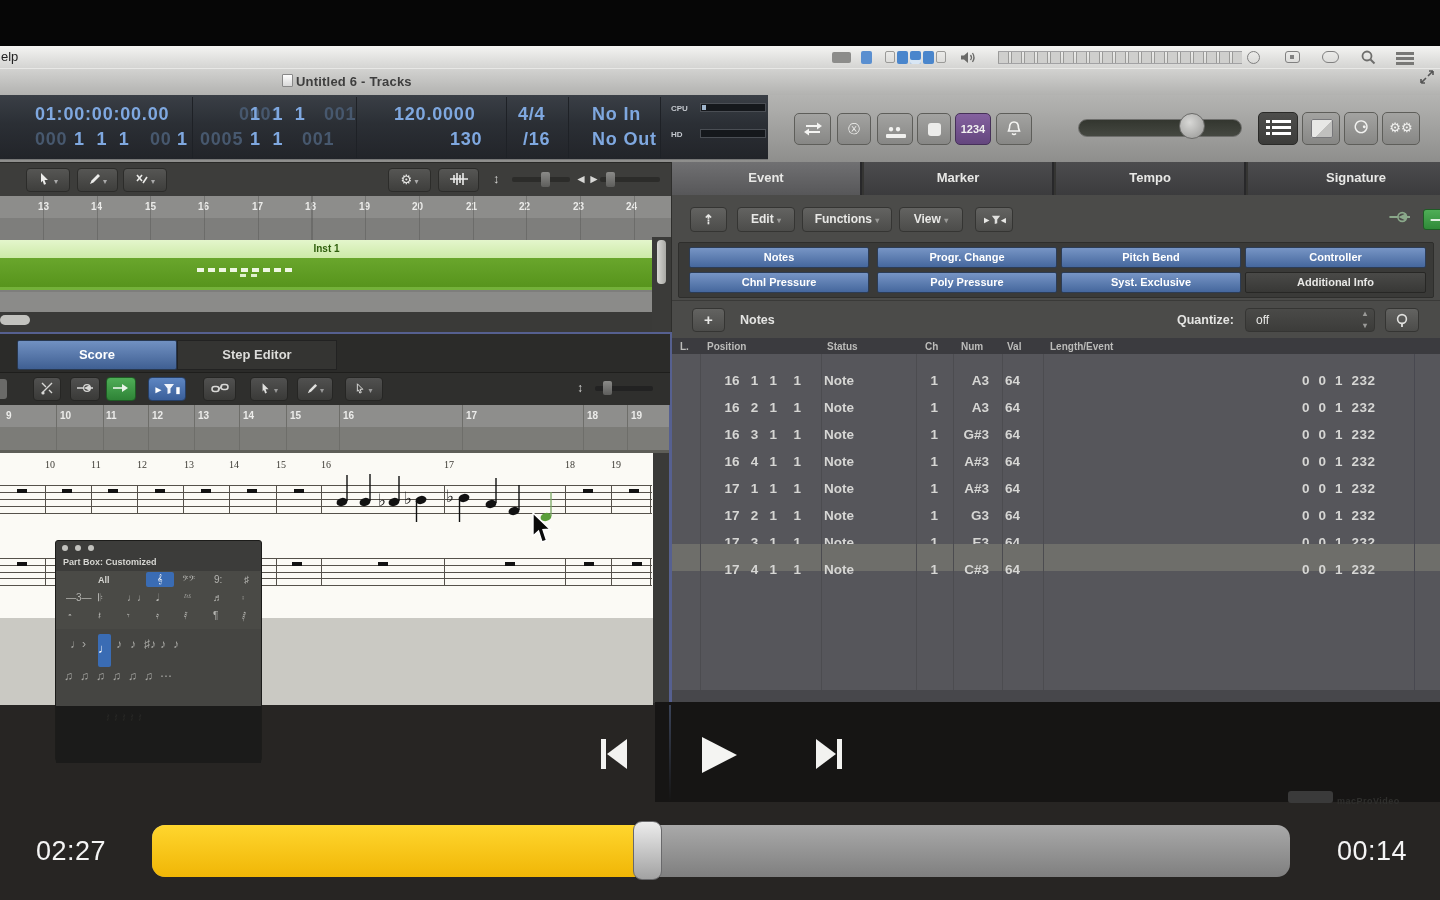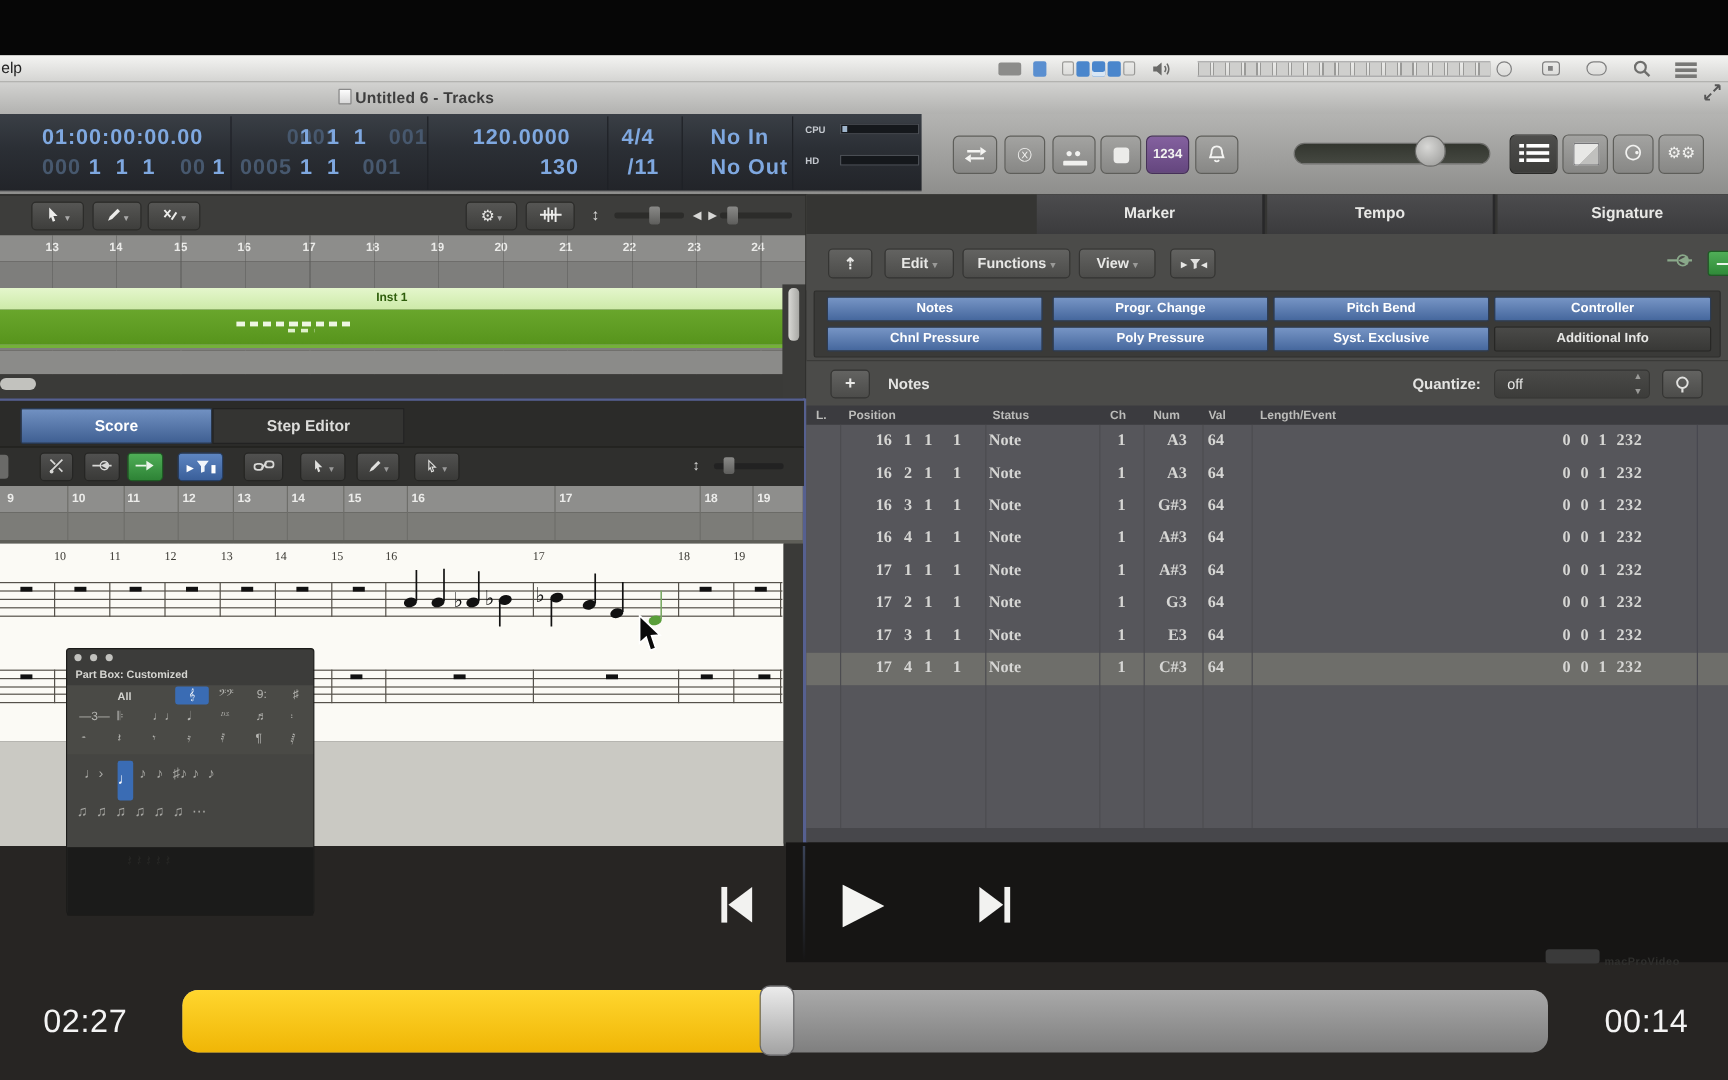--- a/index.html
+++ b/index.html
@@ -59,21 +59,21 @@
 #evmenu{left:672px;top:195px;width:768px;height:47px;background:#4b4b49;}
 .ebtn{position:absolute;top:12px;height:25px;background:linear-gradient(#636361,#4c4c4a);border:1px solid #353533;border-radius:4px;color:#e8e8e6;font-size:12px;font-weight:bold;text-align:center;line-height:23px;}
 #evgrid{left:678px;top:242px;width:756px;height:56px;background:#3a3a38;border:1px solid #2e2e2c;border-radius:2px;}
 .bluebtn{position:absolute;height:21px;background:linear-gradient(#7795c5,#45679d);border:1px solid #2c3c55;border-radius:2px;color:#fff;font-size:11px;font-weight:bold;text-align:center;line-height:19px;}
 .darkbtn{position:absolute;height:21px;background:linear-gradient(#4a4a48,#383836);border:1px solid #272725;border-radius:2px;color:#e8e8e6;font-size:11px;font-weight:bold;text-align:center;line-height:19px;}
 #evnotesbar{left:672px;top:300px;width:768px;height:38px;background:#4b4b49;border-top:1px solid #3a3a38;}
 #evheader{left:672px;top:338px;width:768px;height:16px;background:#3b3b3f;color:#bcbcba;font-size:10px;font-weight:bold;}
 #evlist{left:672px;top:354px;width:768px;height:336px;background:#56565b;}
 #evfoot{left:672px;top:690px;width:768px;height:12px;background:#47474b;}
 .evrow{position:absolute;left:0;width:768px;height:27px;color:#d6d6d4;font-size:13.5px;font-weight:bold;}
-.evrow span{position:absolute;top:4px;white-space:pre;font-family:Liberation Serif, serif;}
+.evrow span{position:absolute;top:18px;white-space:pre;}
 .c-pos{left:0px;width:105px;text-align:right;}
 .c-tick{left:117px;width:12px;text-align:right;}
 .c-note{left:152px;}
 .c-ch{left:230px;width:36px;text-align:right;}
 .c-num{left:275px;width:42px;text-align:right;}
 .c-val{left:328px;width:20px;text-align:right;}
 .c-len{left:630px;width:112px;letter-spacing:0.5px;}
 .colline{position:absolute;top:354px;width:1px;height:336px;background:#4c4c50;}
 
 #pvidblack{left:655px;top:702px;width:785px;height:100px;background:#161514;}
@@ -139,21 +139,21 @@
   <div class="abs lcdtxt" style="left:592px;top:104px;">No In</div>
 
   <div class="abs lcdtxt lcddim" style="left:35px;top:129px;">000</div>
   <div class="abs lcdtxt" style="left:74px;top:129px;">1  1  1</div>
   <div class="abs lcdtxt lcddim" style="left:150px;top:129px;">00</div>
   <div class="abs lcdtxt" style="left:177px;top:129px;">1</div>
   <div class="abs lcdtxt lcddim" style="left:200px;top:129px;">0005</div>
   <div class="abs lcdtxt" style="left:250px;top:129px;">1  1</div>
   <div class="abs lcdtxt lcddim" style="left:302px;top:129px;">001</div>
   <div class="abs lcdtxt" style="left:450px;top:129px;">130</div>
-  <div class="abs lcdtxt" style="left:523px;top:129px;">/11</div>
+  <div class="abs lcdtxt" style="left:523px;top:129px;">/16</div>
   <div class="abs lcdtxt" style="left:592px;top:129px;">No Out</div>
 
   <div class="abs lcdlabel" style="left:671px;top:104px;">CPU</div>
   <div class="abs meter" style="left:700px;top:103px;width:66px;">
       <span class="abs" style="left:1px;top:1px;width:4px;height:5px;background:#9fb5cc;"></span>
     </div>
   <div class="abs lcdlabel" style="left:671px;top:130px;">HD</div>
   <div class="abs meter" style="left:700px;top:129px;width:66px;"></div>
 
   <div class="abs tbtn" style="left:794px;top:113px;width:37px;"><svg width="22" height="16" viewBox="0 0 22 16" style="margin:7px 0 0 7px;">
@@ -409,20 +409,21 @@
   </svg>
 
   <svg class="abs" style="left:530px;top:512px;" width="22" height="34" viewBox="0 0 22 34">
     <path d="M3 1 L3 24 L8.5 19 L12 30 L16.5 28.3 L13 17.7 L20 17.2 Z" fill="#0a0a0a" stroke="#fff" stroke-width="1.4"></path>
   </svg>
   <div class="abs" id="scoregray"></div>
   <div class="abs" id="scoresb"></div>
 
   <div class="abs" id="evpanel"></div>
   <div class="abs" id="evtabs">
+    <div class="evtab" style="left:0;width:190px;background:linear-gradient(#707072,#575759);">Event</div>
     <div class="evtab" style="left:192px;width:190px;">Marker</div>
     <div class="evtab" style="left:384px;width:190px;">Tempo</div>
     <div class="evtab" style="left:576px;width:216px;border-right:none;">Signature</div>
   </div>
   <div class="abs" id="evmenu">
     <div class="ebtn" style="left:18px;width:37px;"><span style="font-size:13px;">⇡</span></div>
     <div class="ebtn" style="left:65px;width:58px;">Edit <span style="font-size:8px;color:#9a9a98;">▾</span></div>
     <div class="ebtn" style="left:130px;width:90px;">Functions <span style="font-size:8px;color:#9a9a98;">▾</span></div>
     <div class="ebtn" style="left:227px;width:64px;">View <span style="font-size:8px;color:#9a9a98;">▾</span></div>
     <div class="ebtn" style="left:303px;width:38px;"><span style="font-size:9px;">►</span><svg width="10" height="11" viewBox="0 0 12 13" style="vertical-align:-2px;">

